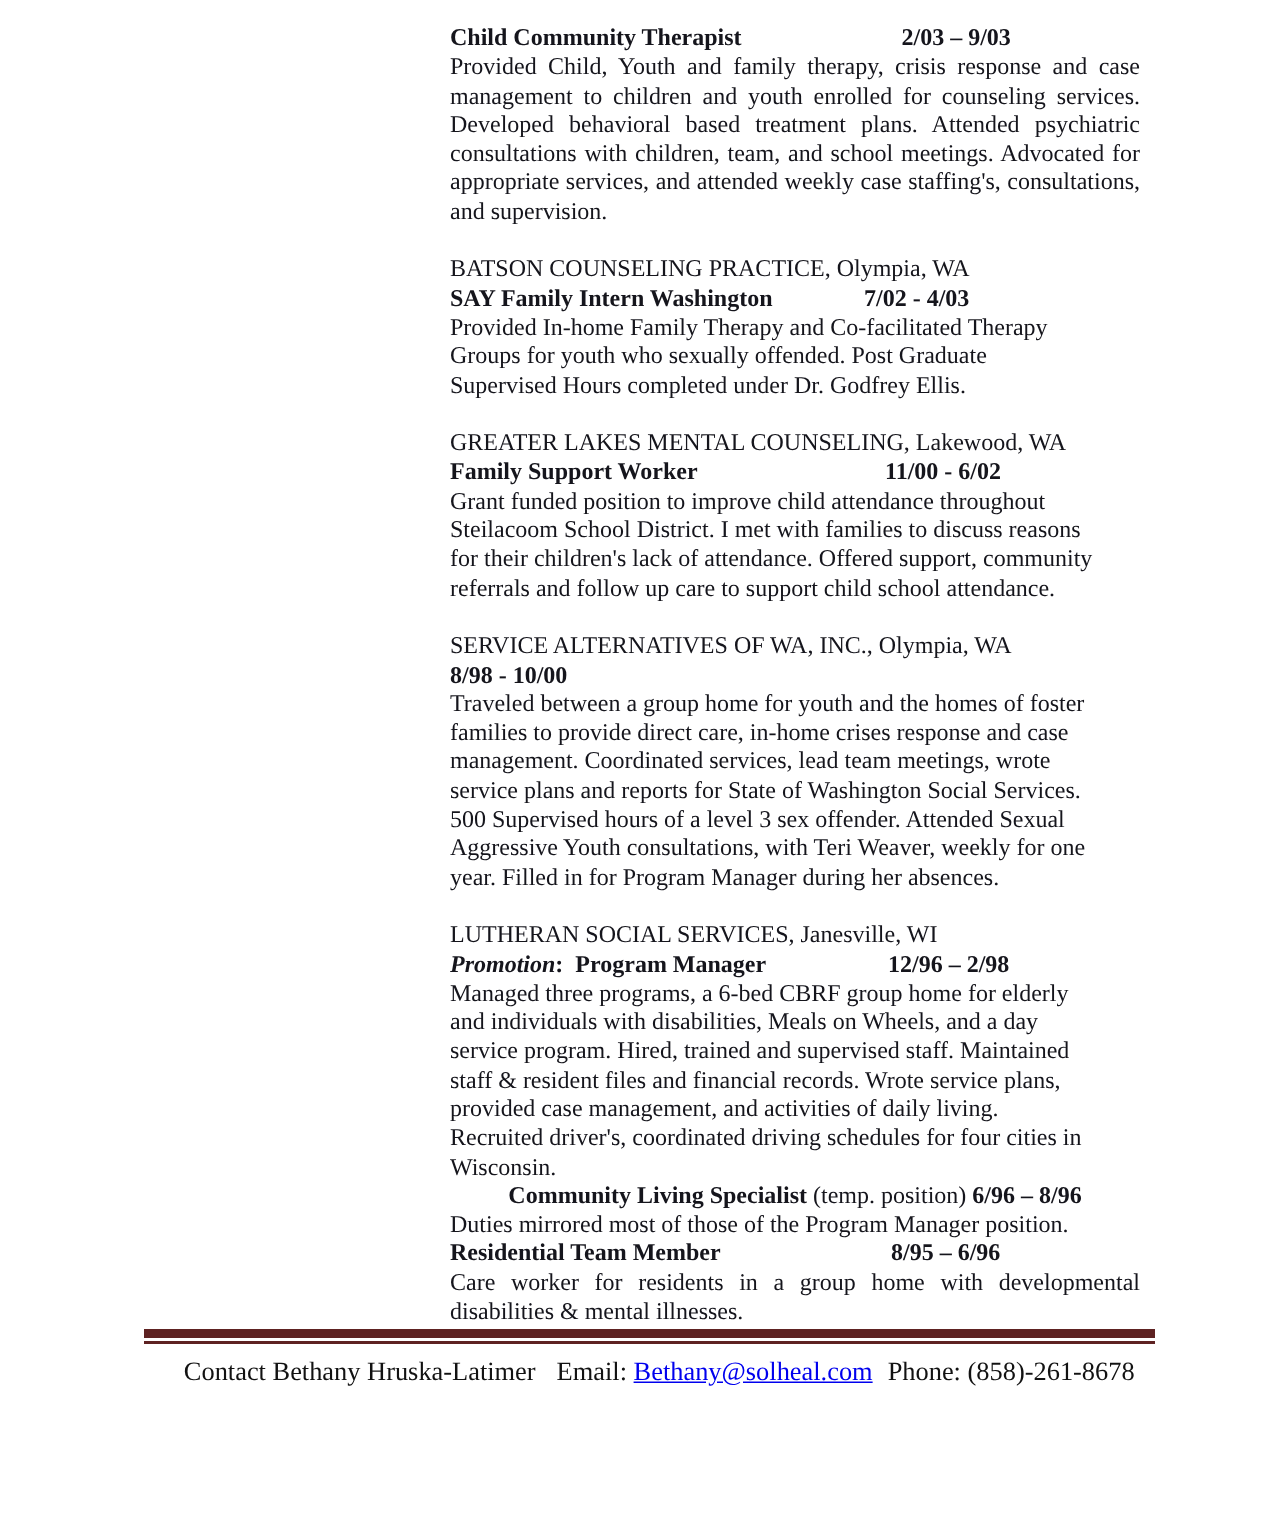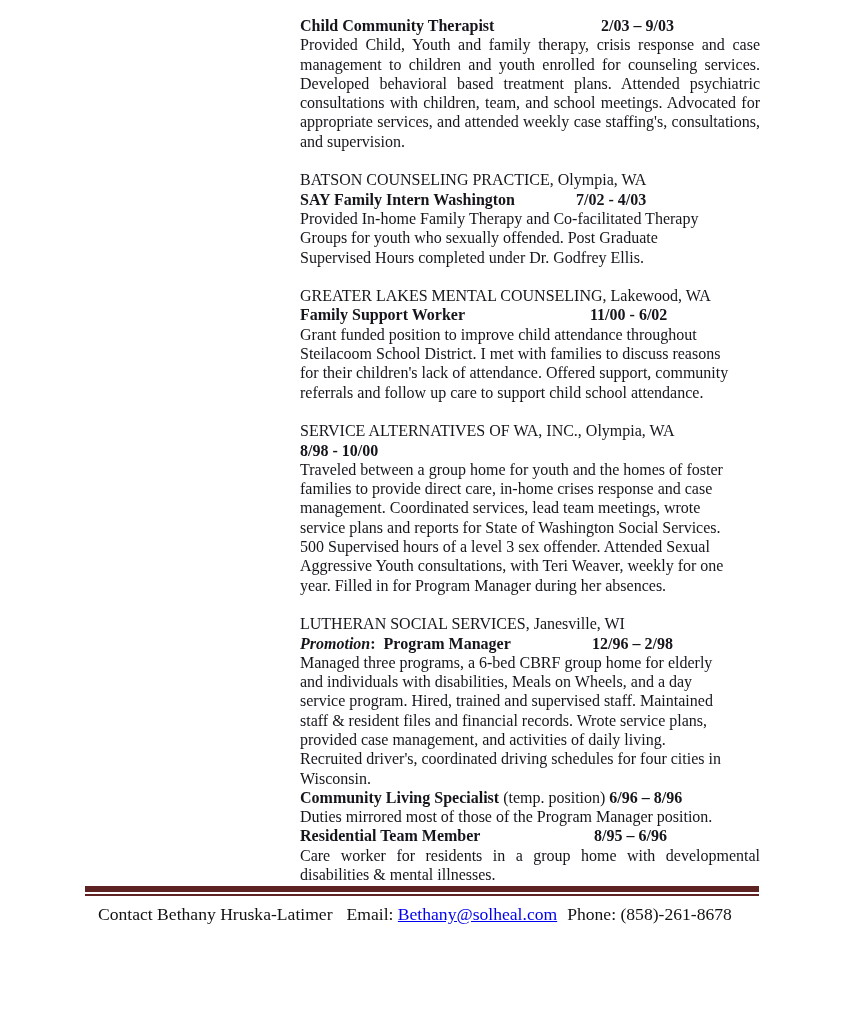--- a/index.html
+++ b/index.html
@@ -14,22 +14,22 @@
   .job-head .t{flex:0 0 276px;}
   .job-head.w301 .t{flex-basis:301px;}
   .job-head.w290 .t{flex-basis:290px;}
   .job-head.w292 .t{flex-basis:292px;}
   .job-head.w294 .t{flex-basis:294px;font-family:Liberation Serif, serif;}
   .job-head .d{white-space:nowrap;}
   .desc{margin:0;white-space:pre-line;}
   .just{text-align:justify;}
   .promo{font-style:italic;}
   .b{font-weight:bold;}
-  .subline{font-weight:normal;}
-  footer{position:absolute;left:85px;top:886px;width:674px;}
+  .subline{font-weight:normal;text-align:center;}
+  footer{position:absolute;left:96px;top:886px;width:674px;text-align:center;}
   .rule{height:2px;border-top:6px solid #5e2222;border-bottom:2px solid #5e2222;}
   .fline{margin:7px 0 0 13px;font-size:17.6px;line-height:22px;color:#121212;white-space:nowrap;}
   .fline .lbl{margin-left:14px;}
   .fline .lbl2{margin-left:10px;}
   .fline a{color:#0000ee;text-decoration:underline;cursor:pointer;}
 </style>
 </head>
 <body>
 
 <main class="col">

